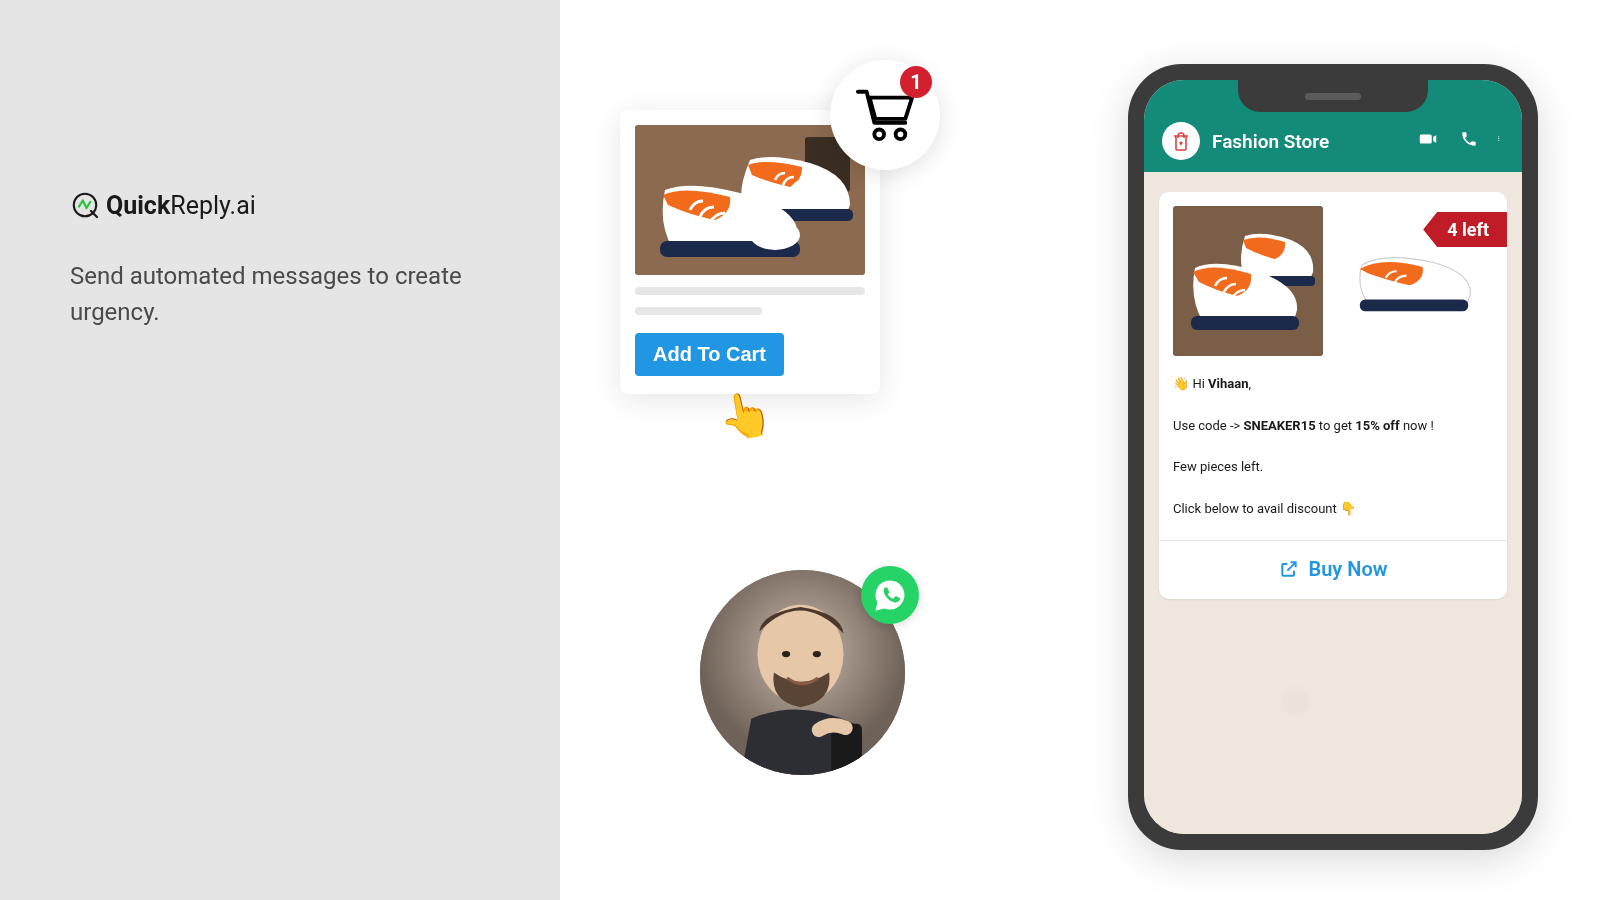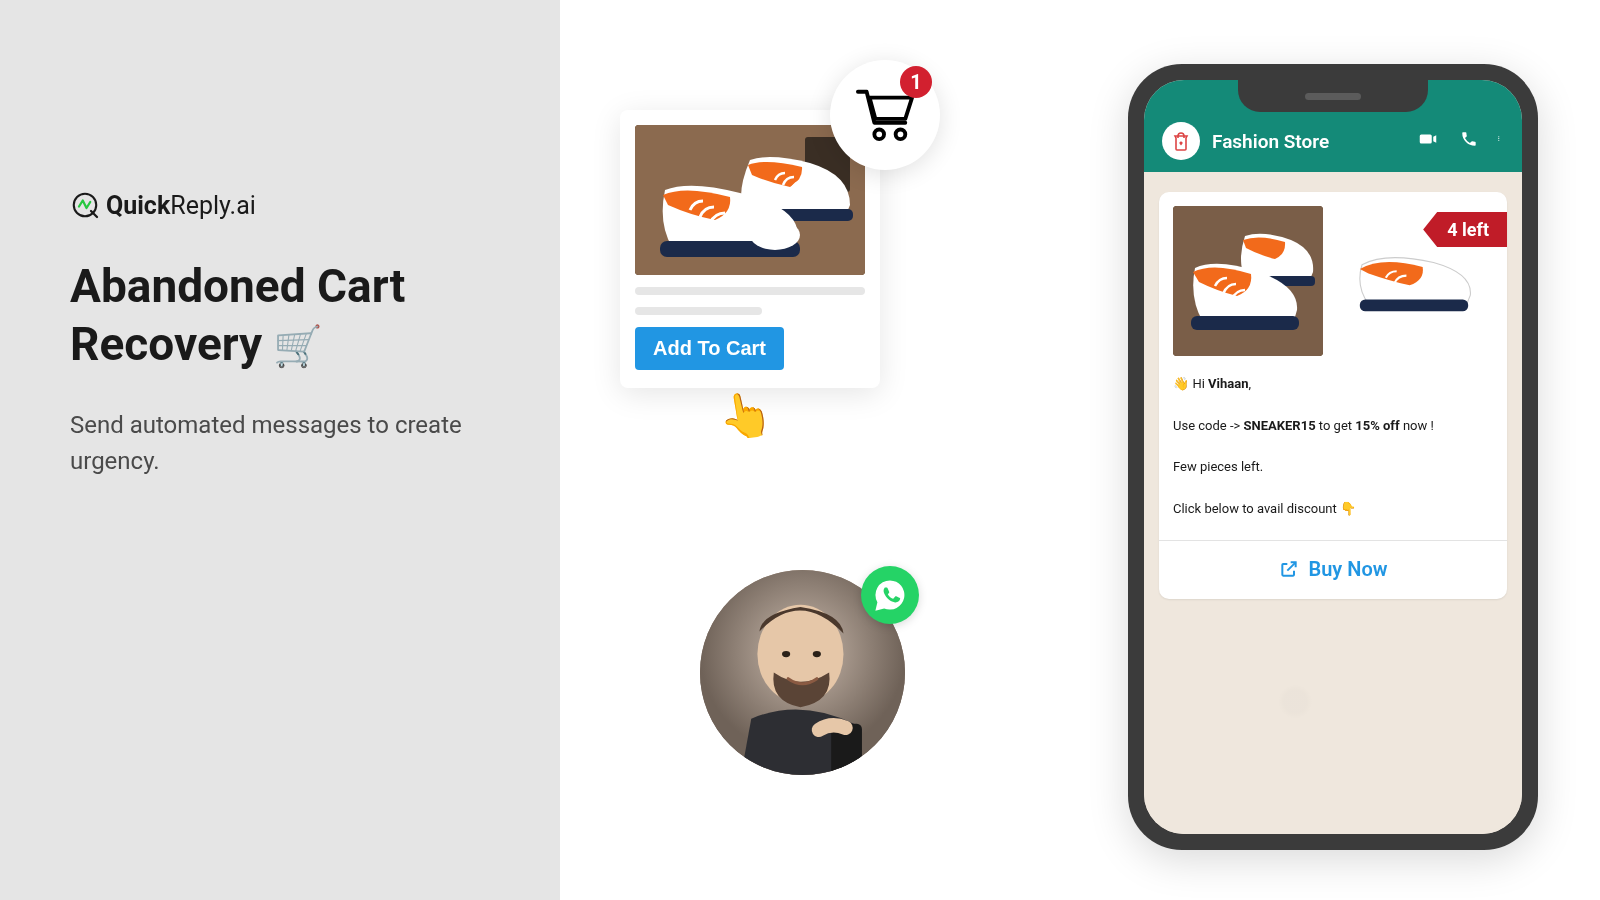--- a/index.html
+++ b/index.html
@@ -51,21 +51,21 @@
   .product-img {
     width: 100%; height: 150px;
     border-radius: 4px;
     background: #8b6a4f;
     position: relative; overflow: hidden;
   }
   .shoe-large { position: relative; width: 100%; height: 100%; }
   .skel { height: 8px; background: #e6e6e6; border-radius: 4px; margin-top: 12px; }
   .skel.s2 { width: 55%; }
   .add-cart-btn {
-    margin-top: 12px;
+    margin-top: 18px;
     background: #2196e3;
     color: #fff;
     border: none;
     border-radius: 4px;
     font-size: 20px; font-weight: 600;
     padding: 10px 18px;
     cursor: pointer;
   }
   .cart-badge-circle {
     position: absolute;
@@ -225,25 +225,20 @@
       <svg viewBox="0 0 40 40">
         <circle cx="20" cy="20" r="15" fill="none" stroke="#1a1a1a" stroke-width="2.8"></circle>
         <path d="M28 28 L36 36" stroke="#1a1a1a" stroke-width="3" stroke-linecap="round"></path>
         <path d="M12 22 L17 14 L22 24 L27 16" fill="none" stroke="#27c840" stroke-width="3" stroke-linecap="round" stroke-linejoin="round"></path>
       </svg>
     </span>
     <span class="logo-text">
       <span class="bold">Quick</span><span>Reply.ai</span>
     </span>
   </div>
-  <h1 class="headline">
-    <span>Abandoned Cart</span><br>
-    <span>Recovery</span>
-    <span class="cart-emoji">🛒</span>
-  </h1>
   <p class="subhead">Send automated messages to create urgency.</p>
 </div>
 
 <div class="product-card">
   <div class="product-img">
     <svg class="shoe-large" viewBox="0 0 240 150" preserveAspectRatio="xMidYMid slice">
       <rect width="240" height="150" fill="#6b5038"></rect>
       <rect x="0" y="0" width="240" height="150" fill="#8b6a4f"></rect>
       <rect x="175" y="12" width="45" height="55" rx="3" fill="#3a2e24"></rect>
 

